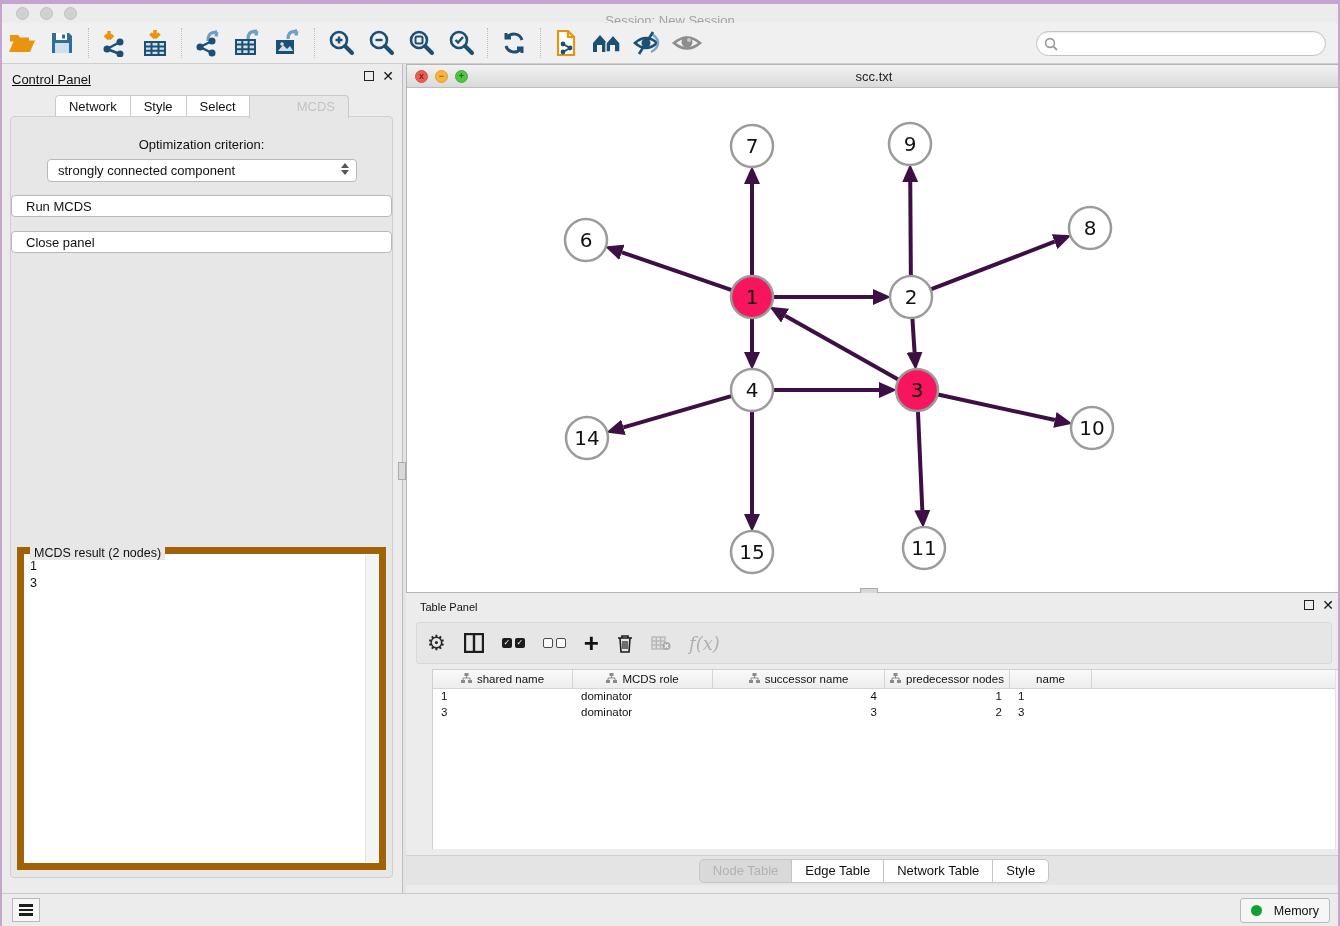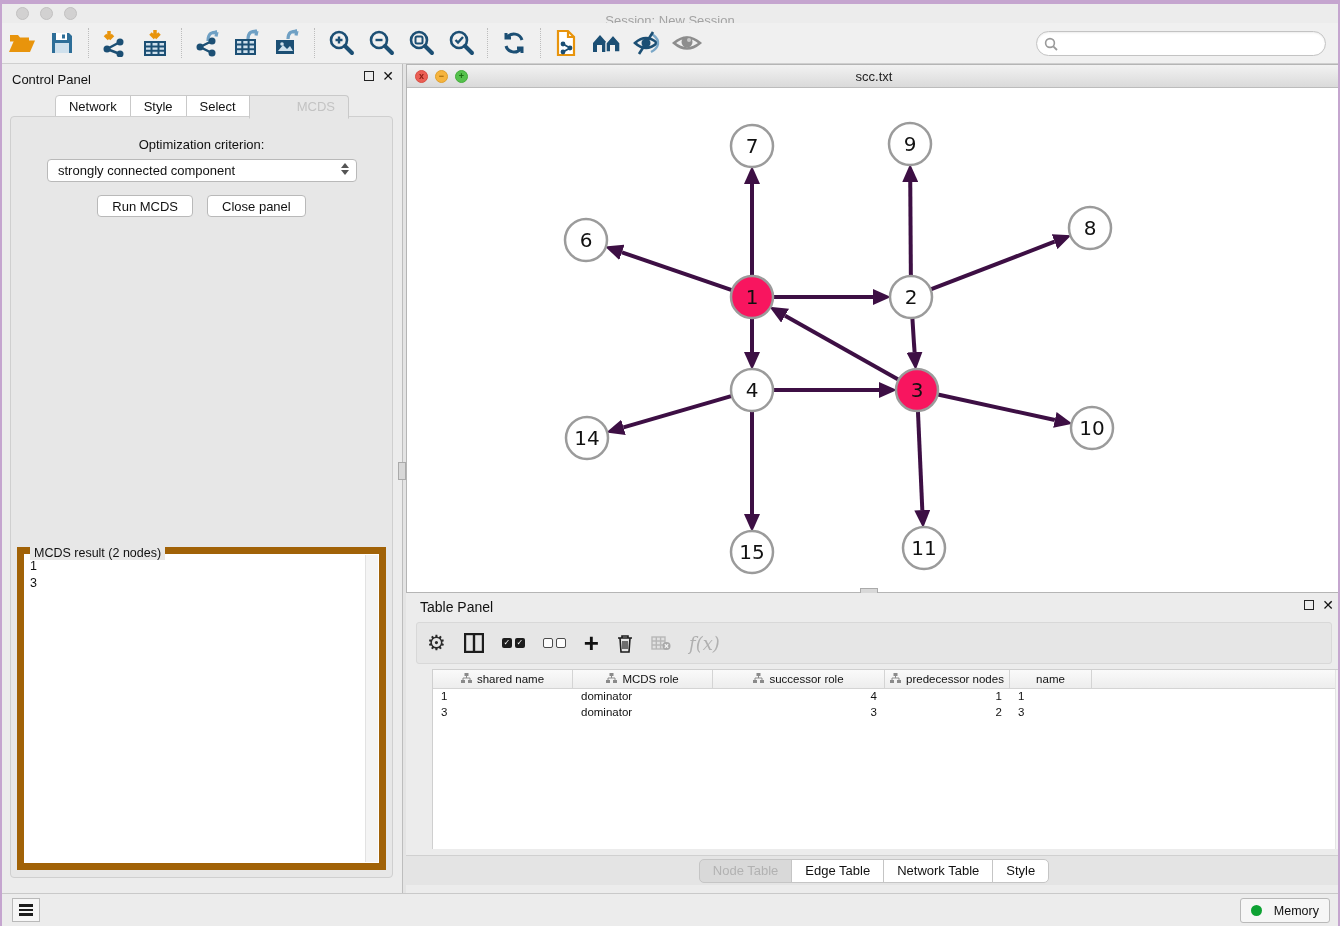--- a/index.html
+++ b/index.html
@@ -31,21 +31,21 @@
   .tb-sep { width:1px; height:30px; margin:0 6px; border-left:1px dotted #bdbdbd; }
   #search-wrap { position:absolute; right:12px; top:8px; }
   #search-input {
     width:290px; height:25px; border:1px solid #c3c3c3; border-radius:13px;
     background:#fff; padding-left:26px; font-size:12px; outline:none;
     box-shadow:inset 0 1px 2px rgba(0,0,0,.08);
   }
   #search-wrap svg { position:absolute; left:8px; top:6px; }
   
   #control-panel { position:absolute; left:0; top:64px; width:400px; height:829px; background:#ececec; }
-  #cp-header { position:absolute; left:0; top:0; width:100%; height:30px; display:flex; align-items:center; }
+  #cp-header { position:absolute; left:0; top:0; width:100%; height:30px; display:flex; align-items:center;text-decoration:underline; }
   #cp-header .panel-title { font-size:13px; color:#111; margin-left:10px; }
   .panel-btns { position:absolute; right:8px; top:7px; display:flex; gap:8px; align-items:center; }
   .float-btn { width:10px; height:10px; border:1.5px solid #222; background:transparent; }
   .close-btn { font-size:14px; font-weight:bold; color:#111; line-height:10px; }
   #cp-tabs { position:absolute; left:0; top:31px; width:100%; display:flex; justify-content:center; }
   .tab {
     font-size:13px; padding:3px 13px 4px; background:#fff; color:#111;
     border:1px solid #c9c9c9; margin-left:-1px; position:relative;
   }
   .tab:first-child { border-radius:4px 0 0 0; margin-left:0; }
@@ -56,21 +56,21 @@
   }
   #opt-label { position:absolute; left:0; top:20px; width:100%; text-align:center; font-size:13px; color:#111; }
   #opt-select {
     position:absolute; left:36px; top:42px; width:310px; height:23px;
     background:#fff; border:1px solid #b9b9b9; border-radius:4px;
     display:flex; align-items:center; font-size:13px; color:#111; padding-left:10px;
   }
   #opt-select .spin { position:absolute; right:7px; top:3px; display:flex; flex-direction:column; gap:2px; }
   .tri-up { width:0; height:0; border-left:4px solid transparent; border-right:4px solid transparent; border-bottom:5px solid #555; }
   .tri-dn { width:0; height:0; border-left:4px solid transparent; border-right:4px solid transparent; border-top:5px solid #555; }
-  #cp-buttons { position:absolute; left:0; top:78px; width:100%; display:flex; justify-content:center; gap:14px; }
+  #cp-buttons { position:absolute; left:0; top:78px; width:100%; display:flex; justify-content:center; gap:14px;flex-direction:column; }
   .btn {
     background:#fff; border:1px solid #b9b9b9; border-radius:4px;
     font-size:13px; color:#111; padding:3px 14px; height:22px; display:flex; align-items:center;
   }
   #mcds-fieldset {
     position:absolute; left:6px; top:430px; width:369px; height:323px;
     border:7px solid #a16207; background:#fff;
   }
   #mcds-legend {
     position:absolute; left:6px; top:-8px; background:#e7e7e7; padding:0 4px;
@@ -92,21 +92,21 @@
   #net-traffic { position:absolute; left:8px; top:5px; display:flex; gap:7px; }
   .tl2 { width:13px; height:13px; border-radius:50%; display:flex; align-items:center; justify-content:center;
          font-size:9px; font-weight:bold; line-height:1; }
   .tl-red { background:#ea5f55; border:1px solid #d94c42; color:#8c1d14; }
   .tl-yel { background:#f6b43e; border:1px solid #e0a02c; color:#9a6408; }
   .tl-grn { background:#55c14c; border:1px solid #43ad3a; color:#1a6e12; }
   #graph-canvas { position:absolute; left:0; top:23px; width:934px; height:504px; background:#fff; }
   
   #table-panel { position:absolute; left:404px; top:593px; width:936px; height:300px; background:#ececec; }
   #tp-header { position:absolute; left:0; top:0; width:100%; height:27px; display:flex; align-items:center; }
-  #tp-header .panel-title { font-size:14px; color:#111; margin-left:14px; }
+  #tp-header .panel-title { font-size:11px; color:#111; margin-left:14px; }
   #tp-toolbar {
     position:absolute; left:10px; top:29px; width:916px; height:42px;
     background:#e6e6e6; border:1px solid #d8d8d8; border-radius:3px;
     display:flex; align-items:center; padding-left:10px; gap:18px;
   }
   .tpi { display:flex; align-items:center; justify-content:center; height:30px; }
   .gear-glyph { font-size:21px; color:#2b2b2b; font-family:"DejaVu Sans",sans-serif; }
   .sq-pair { display:flex; gap:3px; }
   .sq-checked { width:10px; height:10px; background:#1d1d1d; color:#fff; font-size:8px; line-height:10px; text-align:center; border-radius:2px; }
   .sq-empty { width:10px; height:10px; border:1.5px solid #4c4c4c; border-radius:2px; background:#fdfdfd; }
@@ -483,21 +483,21 @@
           </div>
           <div class="th" style="width: 172px;">
             <span><svg width="11" height="11" viewBox="0 0 11 11">
                 <g fill="#8a8a8a">
                   <rect x="3.5" y="0" width="4" height="3"></rect>
                   <rect x="0" y="7" width="4" height="3"></rect>
                   <rect x="7" y="7" width="4" height="3"></rect>
                 </g>
                 <path d="M5.5 3 v2 M2 7 V5 h7 v2" stroke="#8a8a8a" fill="none"></path>
               </svg></span>
-            <span>successor role</span>
+            <span>successor name</span>
           </div>
           <div class="th" style="width: 125px;">
             <span><svg width="11" height="11" viewBox="0 0 11 11">
                 <g fill="#8a8a8a">
                   <rect x="3.5" y="0" width="4" height="3"></rect>
                   <rect x="0" y="7" width="4" height="3"></rect>
                   <rect x="7" y="7" width="4" height="3"></rect>
                 </g>
                 <path d="M5.5 3 v2 M2 7 V5 h7 v2" stroke="#8a8a8a" fill="none"></path>
               </svg></span>

